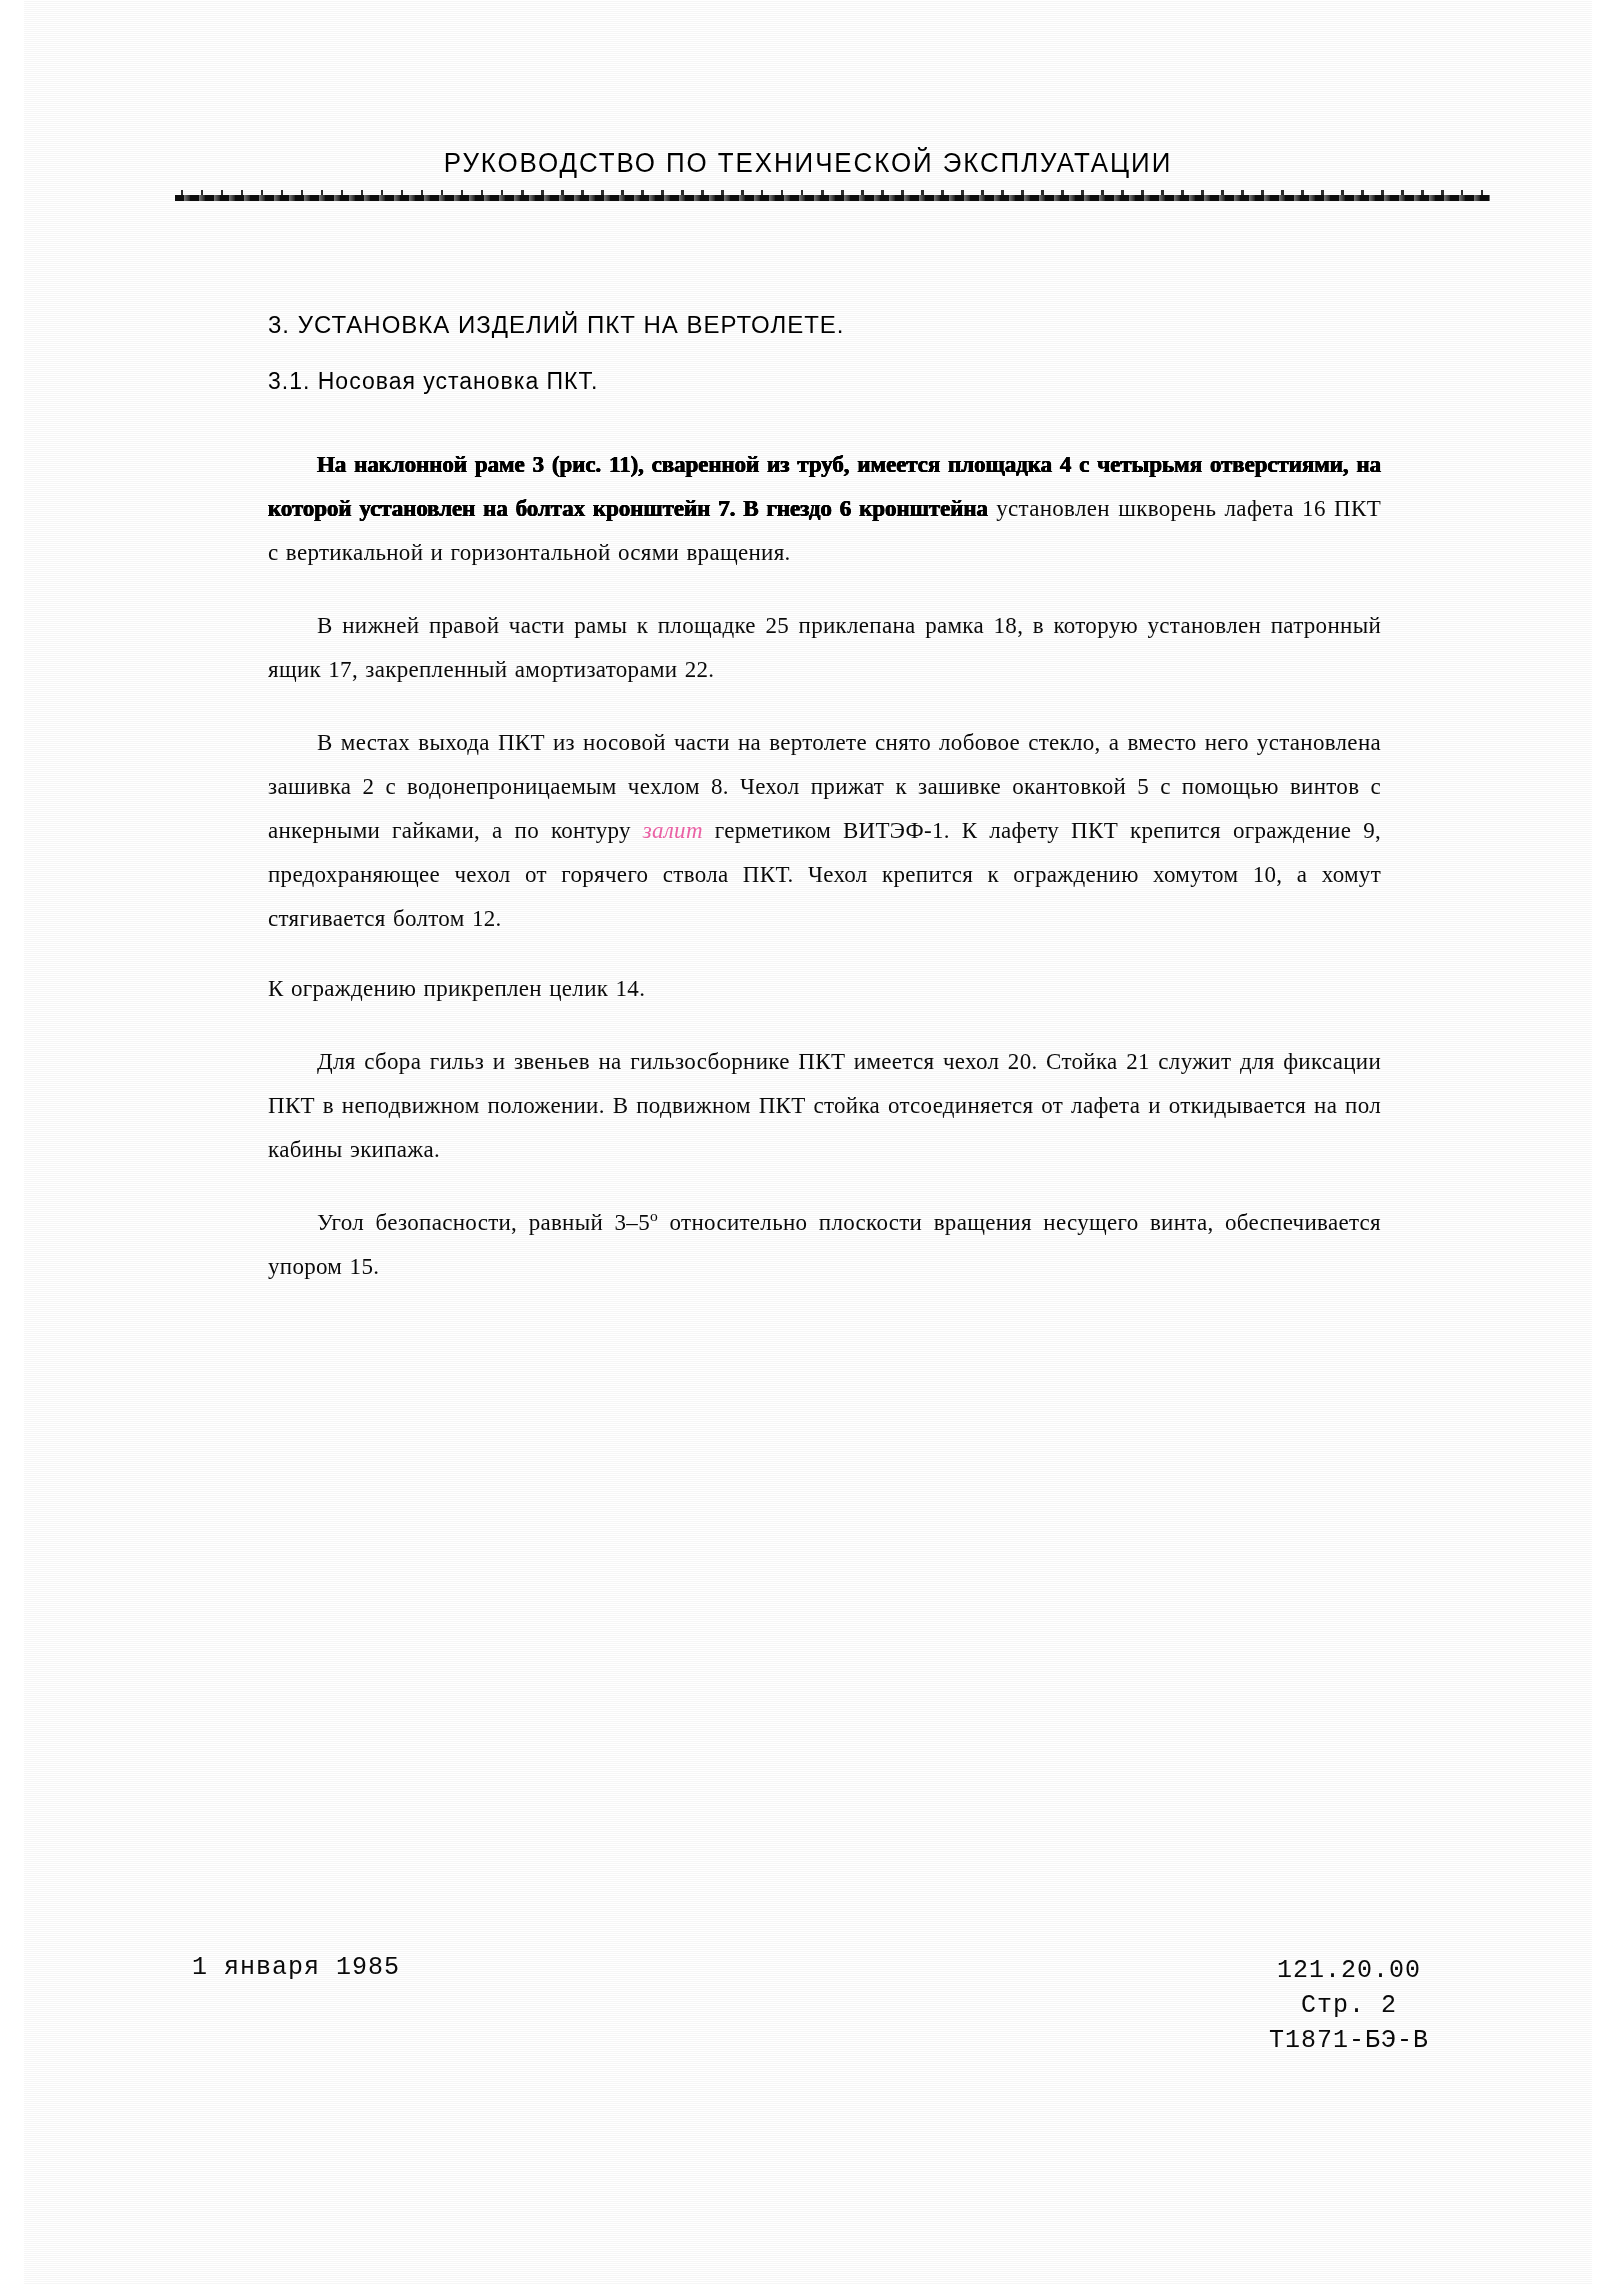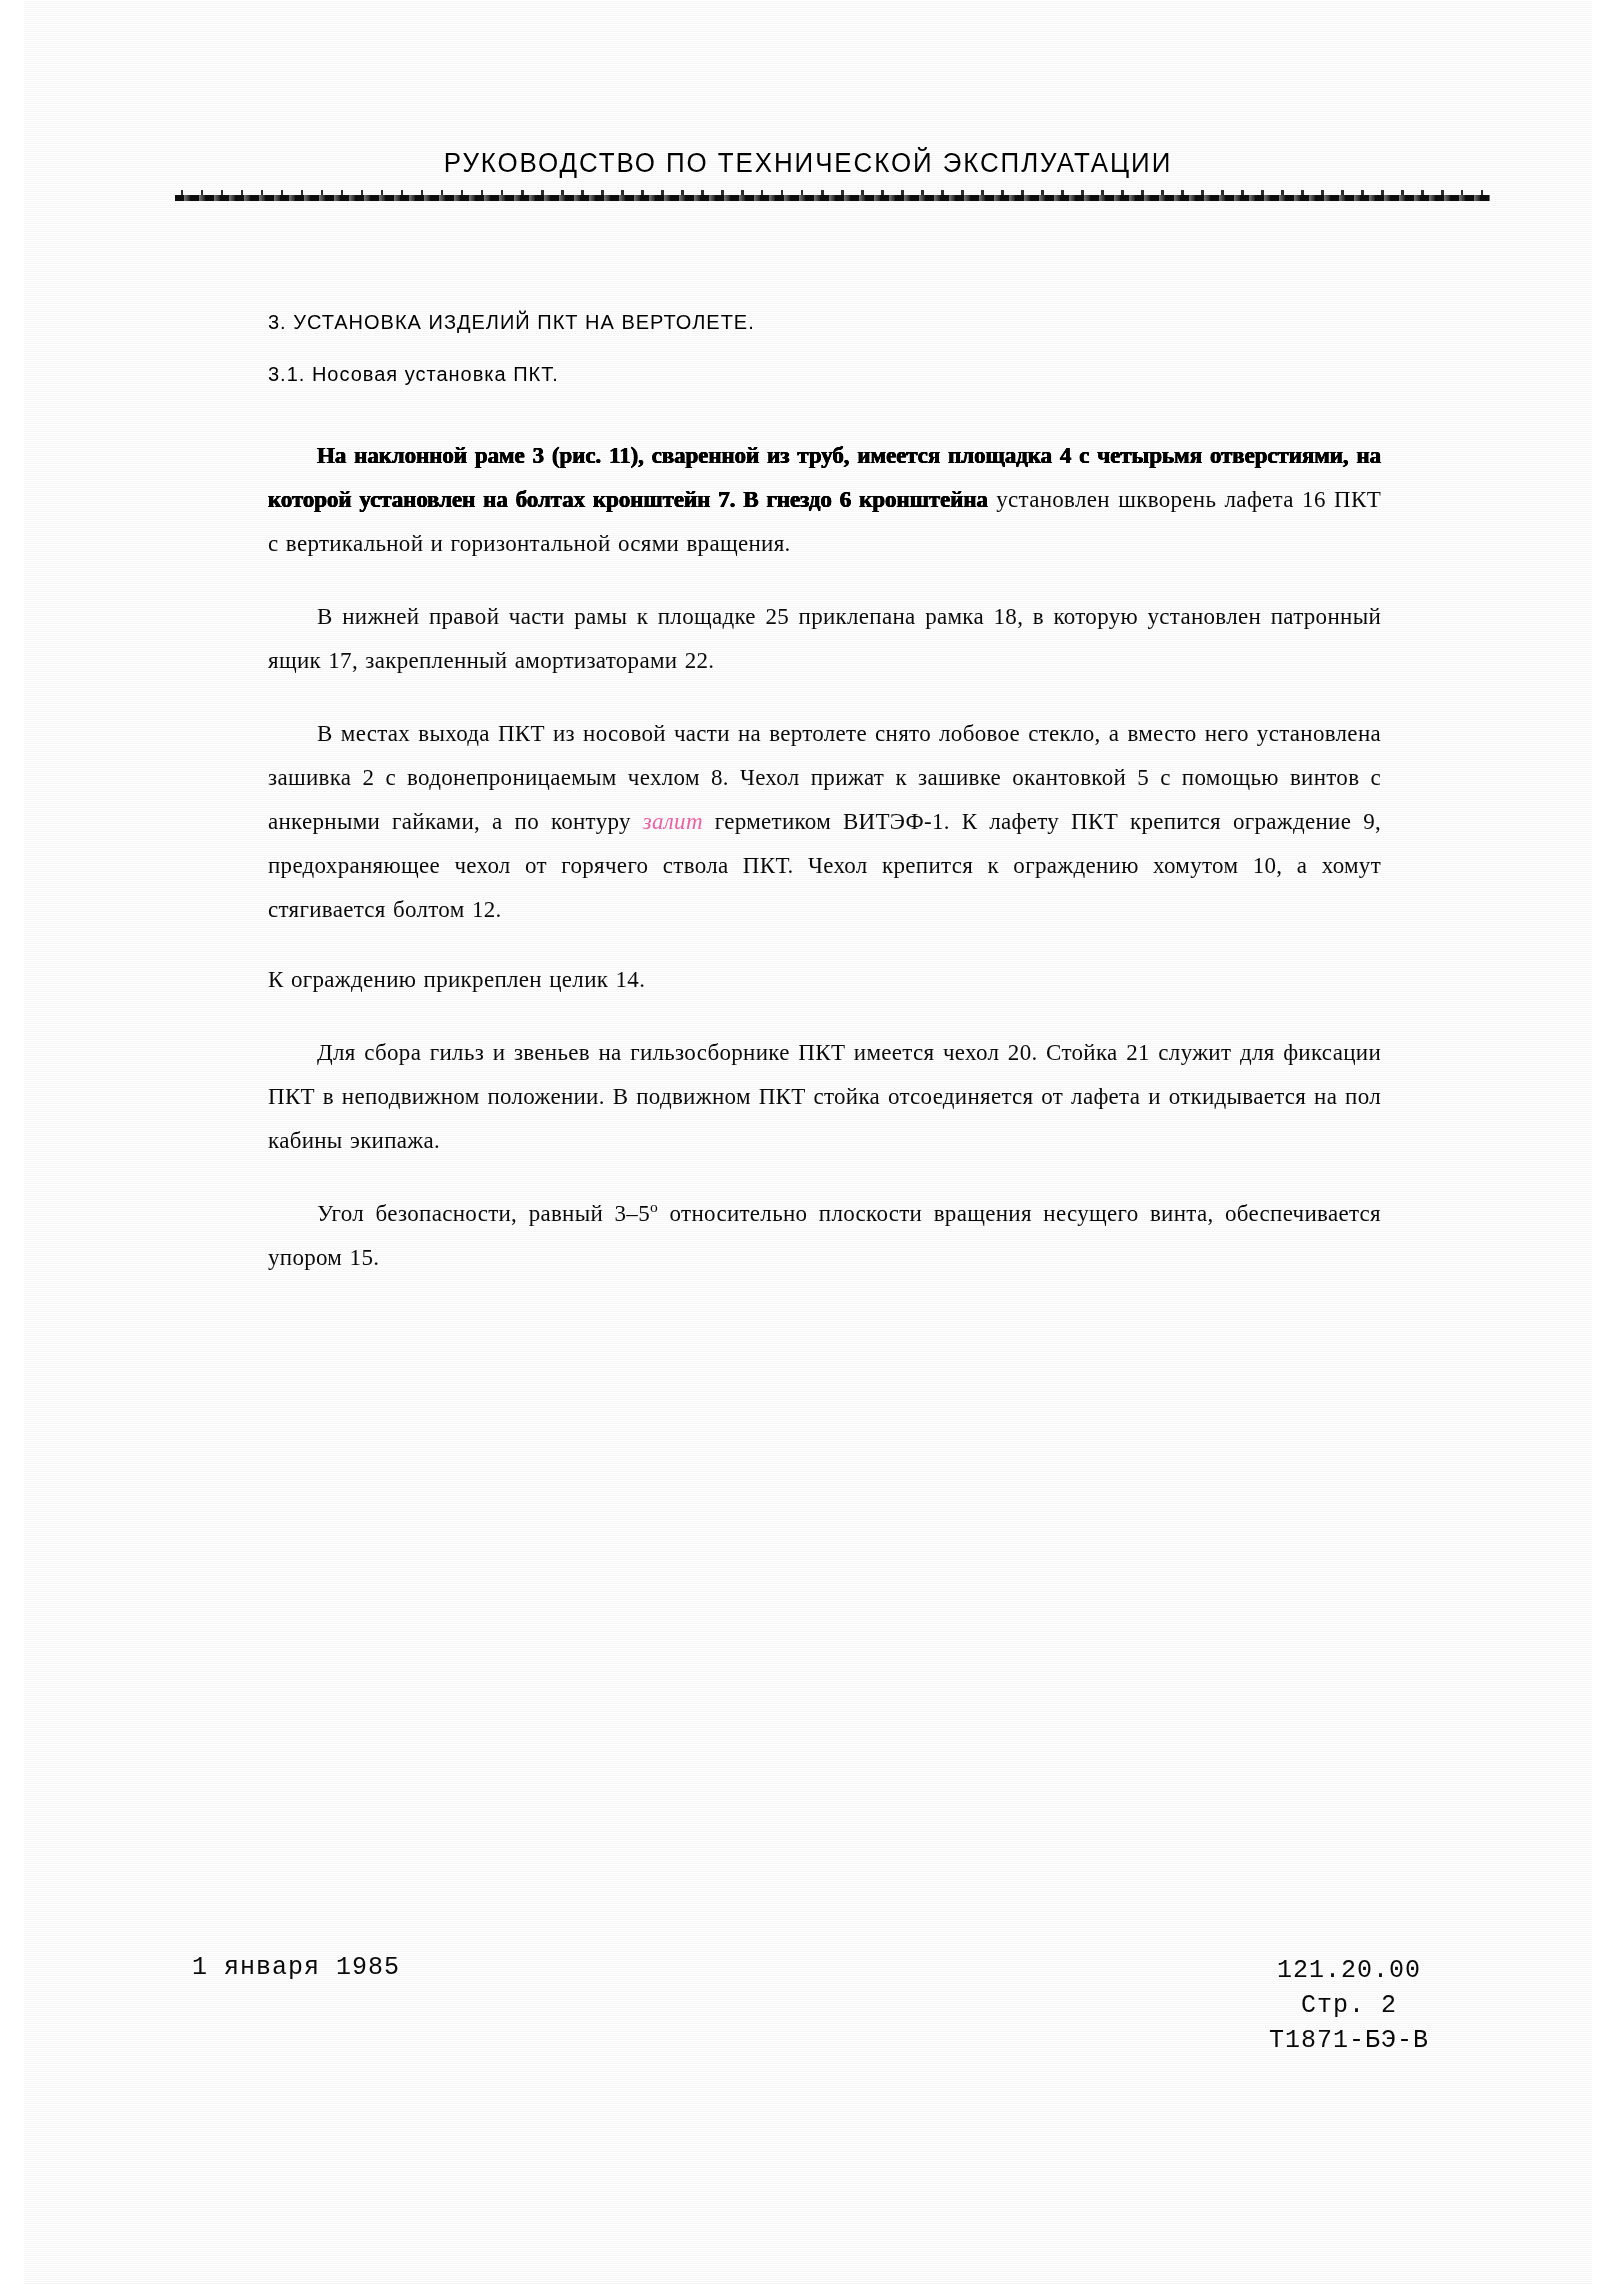--- a/index.html
+++ b/index.html
@@ -75,27 +75,27 @@
   .content {
     position: absolute;
     left: 244px;
     top: 311px;
     width: 1113px;
   }
 
   .section-title,
   .subsection-title {
     font-family: "Liberation Sans", "DejaVu Sans", sans-serif;
-    font-size: 20px;
+    font-size: 24px;
     letter-spacing: 1px;
     color: #000;
     white-space: nowrap;
   }
   .section-title { margin: 0 0 29px 0; }
-  .subsection-title { margin: 0 0 48px 0; font-size: 20px; }
+  .subsection-title { margin: 0 0 48px 0; font-size: 23px; }
 
   p.para {
     font-size: 23px;
     line-height: 44px;
     margin: 0 0 29px 0;
     text-align: justify;
     text-indent: 49px;
     letter-spacing: 0.3px;
     word-spacing: 1.3px;
     hyphens: none;

